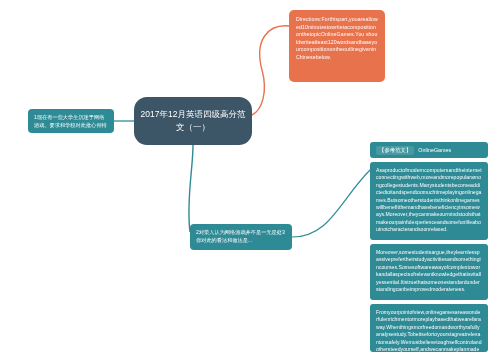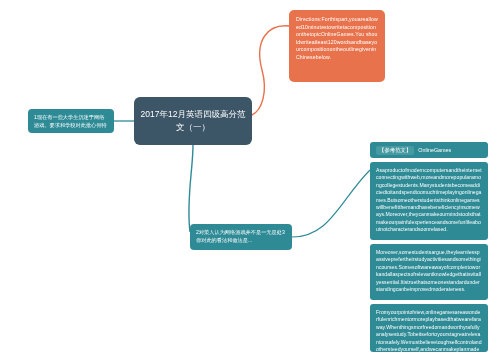--- a/index.html
+++ b/index.html
@@ -33,21 +33,21 @@
     border-radius: 4px;
     color: #ffffff;
     overflow: hidden;
   }
   .root-node {
     background: #3d5667;
     left: 134px;
     top: 97px;
     width: 118px;
     height: 48px;
-    border-radius: 6px;
+    border-radius: 13px;
     display: flex;
     align-items: center;
     justify-content: center;
     text-align: center;
     padding: 4px 6px;
     font-size: 8.5px;
     line-height: 13px;
     color: #ffffff;
   }
   .teal-node {

